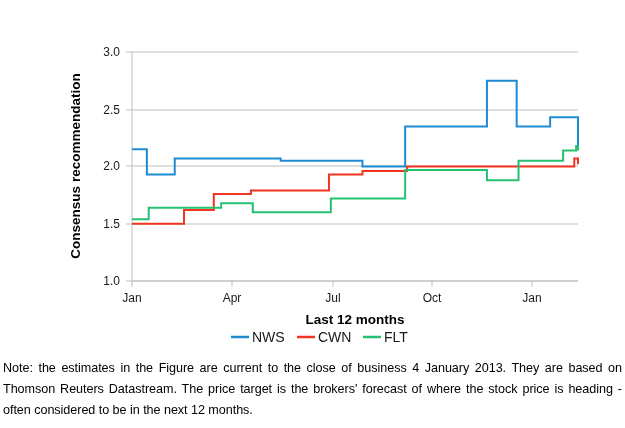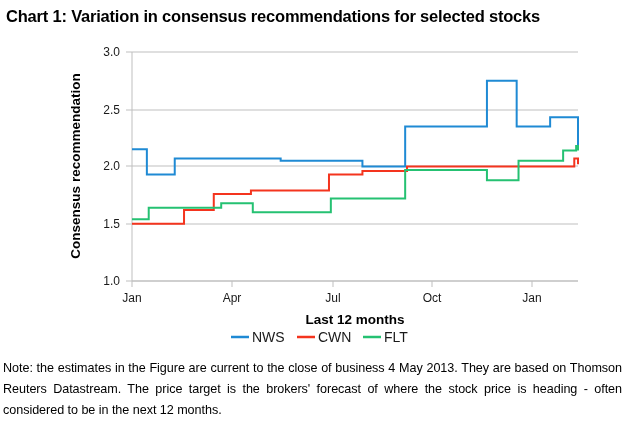--- a/index.html
+++ b/index.html
@@ -84,21 +84,20 @@
     stroke-width: 2;
     stroke-linejoin: miter;
     stroke-linecap: butt;
   }
 </style>
 </head>
 <body>
 
 <div id="page">
 
-  <div class="chart-title">Chart 1: Variation in consensus recommendations for selected stocks</div>
 
   <div class="chart-figure">
     <svg class="chart-svg" width="625" height="325" viewBox="0 0 625 325">
 
       <g>
         <line class="gridline" x1="132" y1="20" x2="578" y2="20"></line>
         <line class="gridline" x1="132" y1="78" x2="578" y2="78"></line>
         <line class="gridline" x1="132" y1="134" x2="578" y2="134"></line>
         <line class="gridline" x1="132" y1="192" x2="578" y2="192"></line>
         <line class="gridline" x1="132" y1="249" x2="578" y2="249"></line>
@@ -152,15 +151,15 @@
         <text class="legend-text" x="252" y="310">NWS</text>
         <line id="legend-swatch-1" x1="297" y1="305" x2="315" y2="305" stroke-width="2.5" stroke="#f4341e"></line>
         <text class="legend-text" x="318" y="310">CWN</text>
         <line id="legend-swatch-2" x1="363" y1="305" x2="381" y2="305" stroke-width="2.5" stroke="#25c172"></line>
         <text class="legend-text" x="384" y="310">FLT</text>
       </g>
 
     </svg>
   </div>
 
-  <div class="footnote">Note: the estimates in the Figure are current to the close of business 4 May 2013. They are based on Thomson Reuters Datastream. The price target is the brokers' forecast of where the stock price is heading - often considered to be in the next 12 months.</div>
+  <div class="footnote">Note: the estimates in the Figure are current to the close of business 4 January 2013. They are based on Thomson Reuters Datastream. The price target is the brokers' forecast of where the stock price is heading - often considered to be in the next 12 months.</div>
 
 </div>
 
 </body></html>

